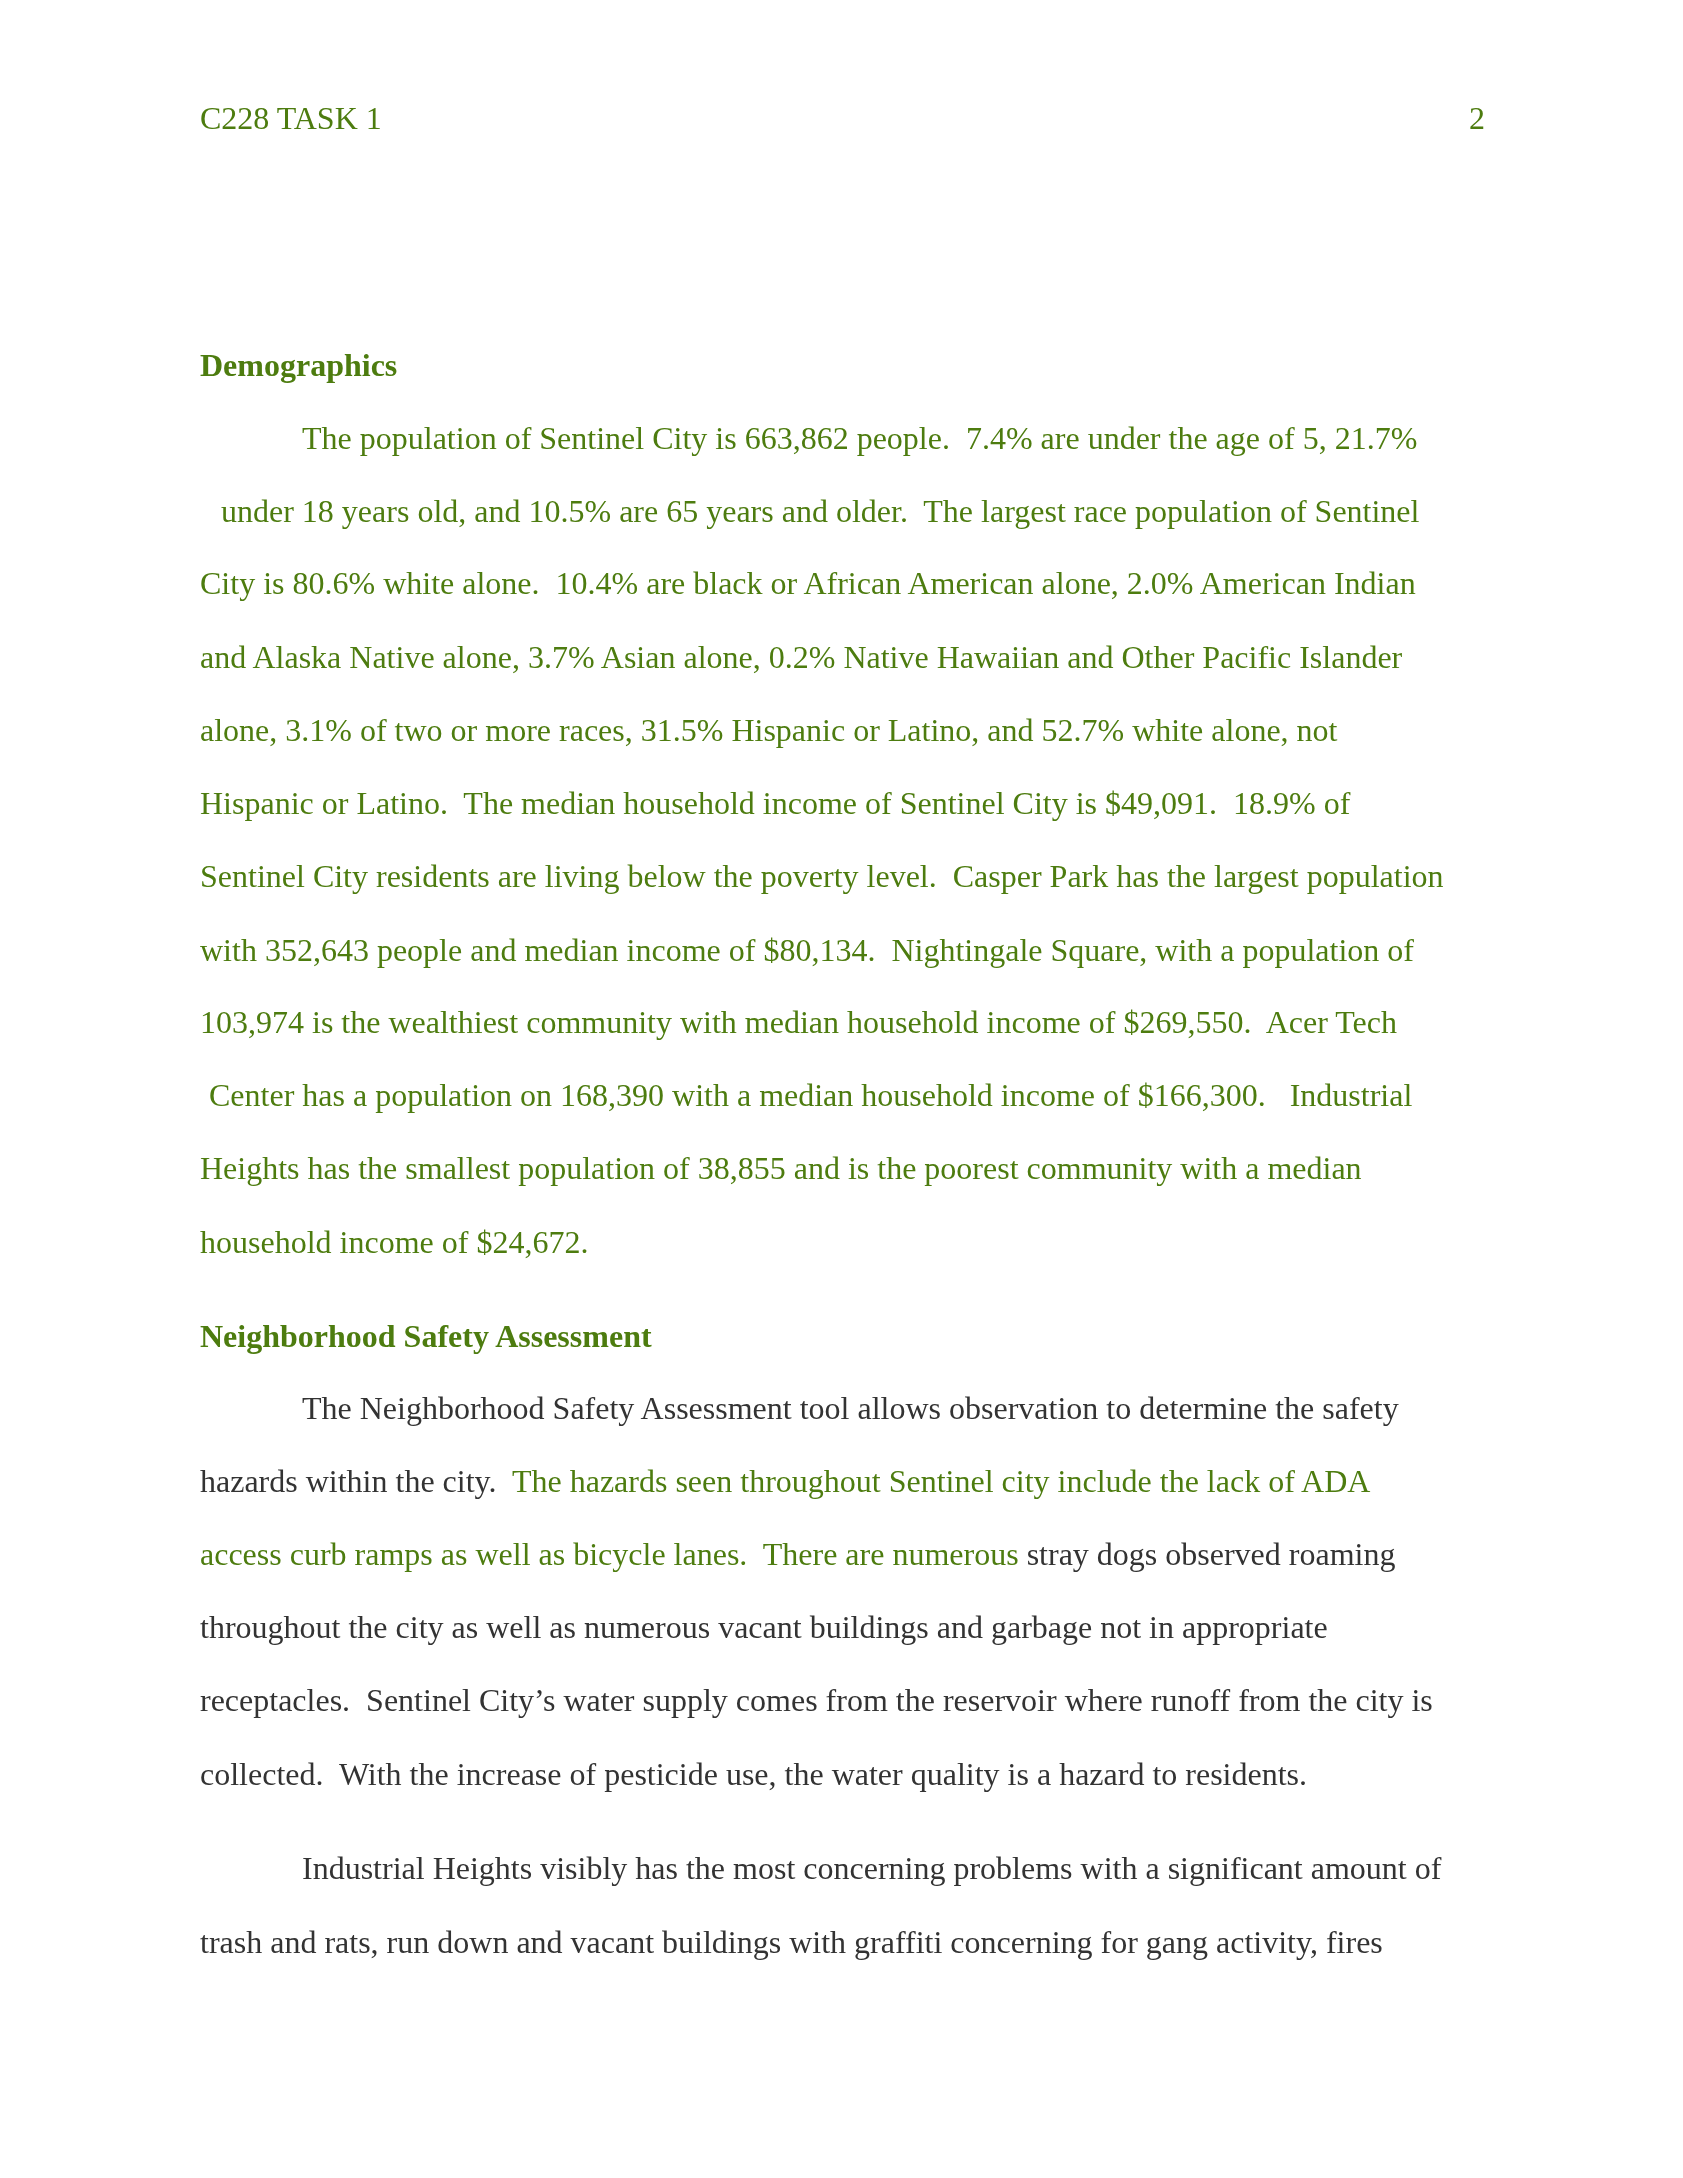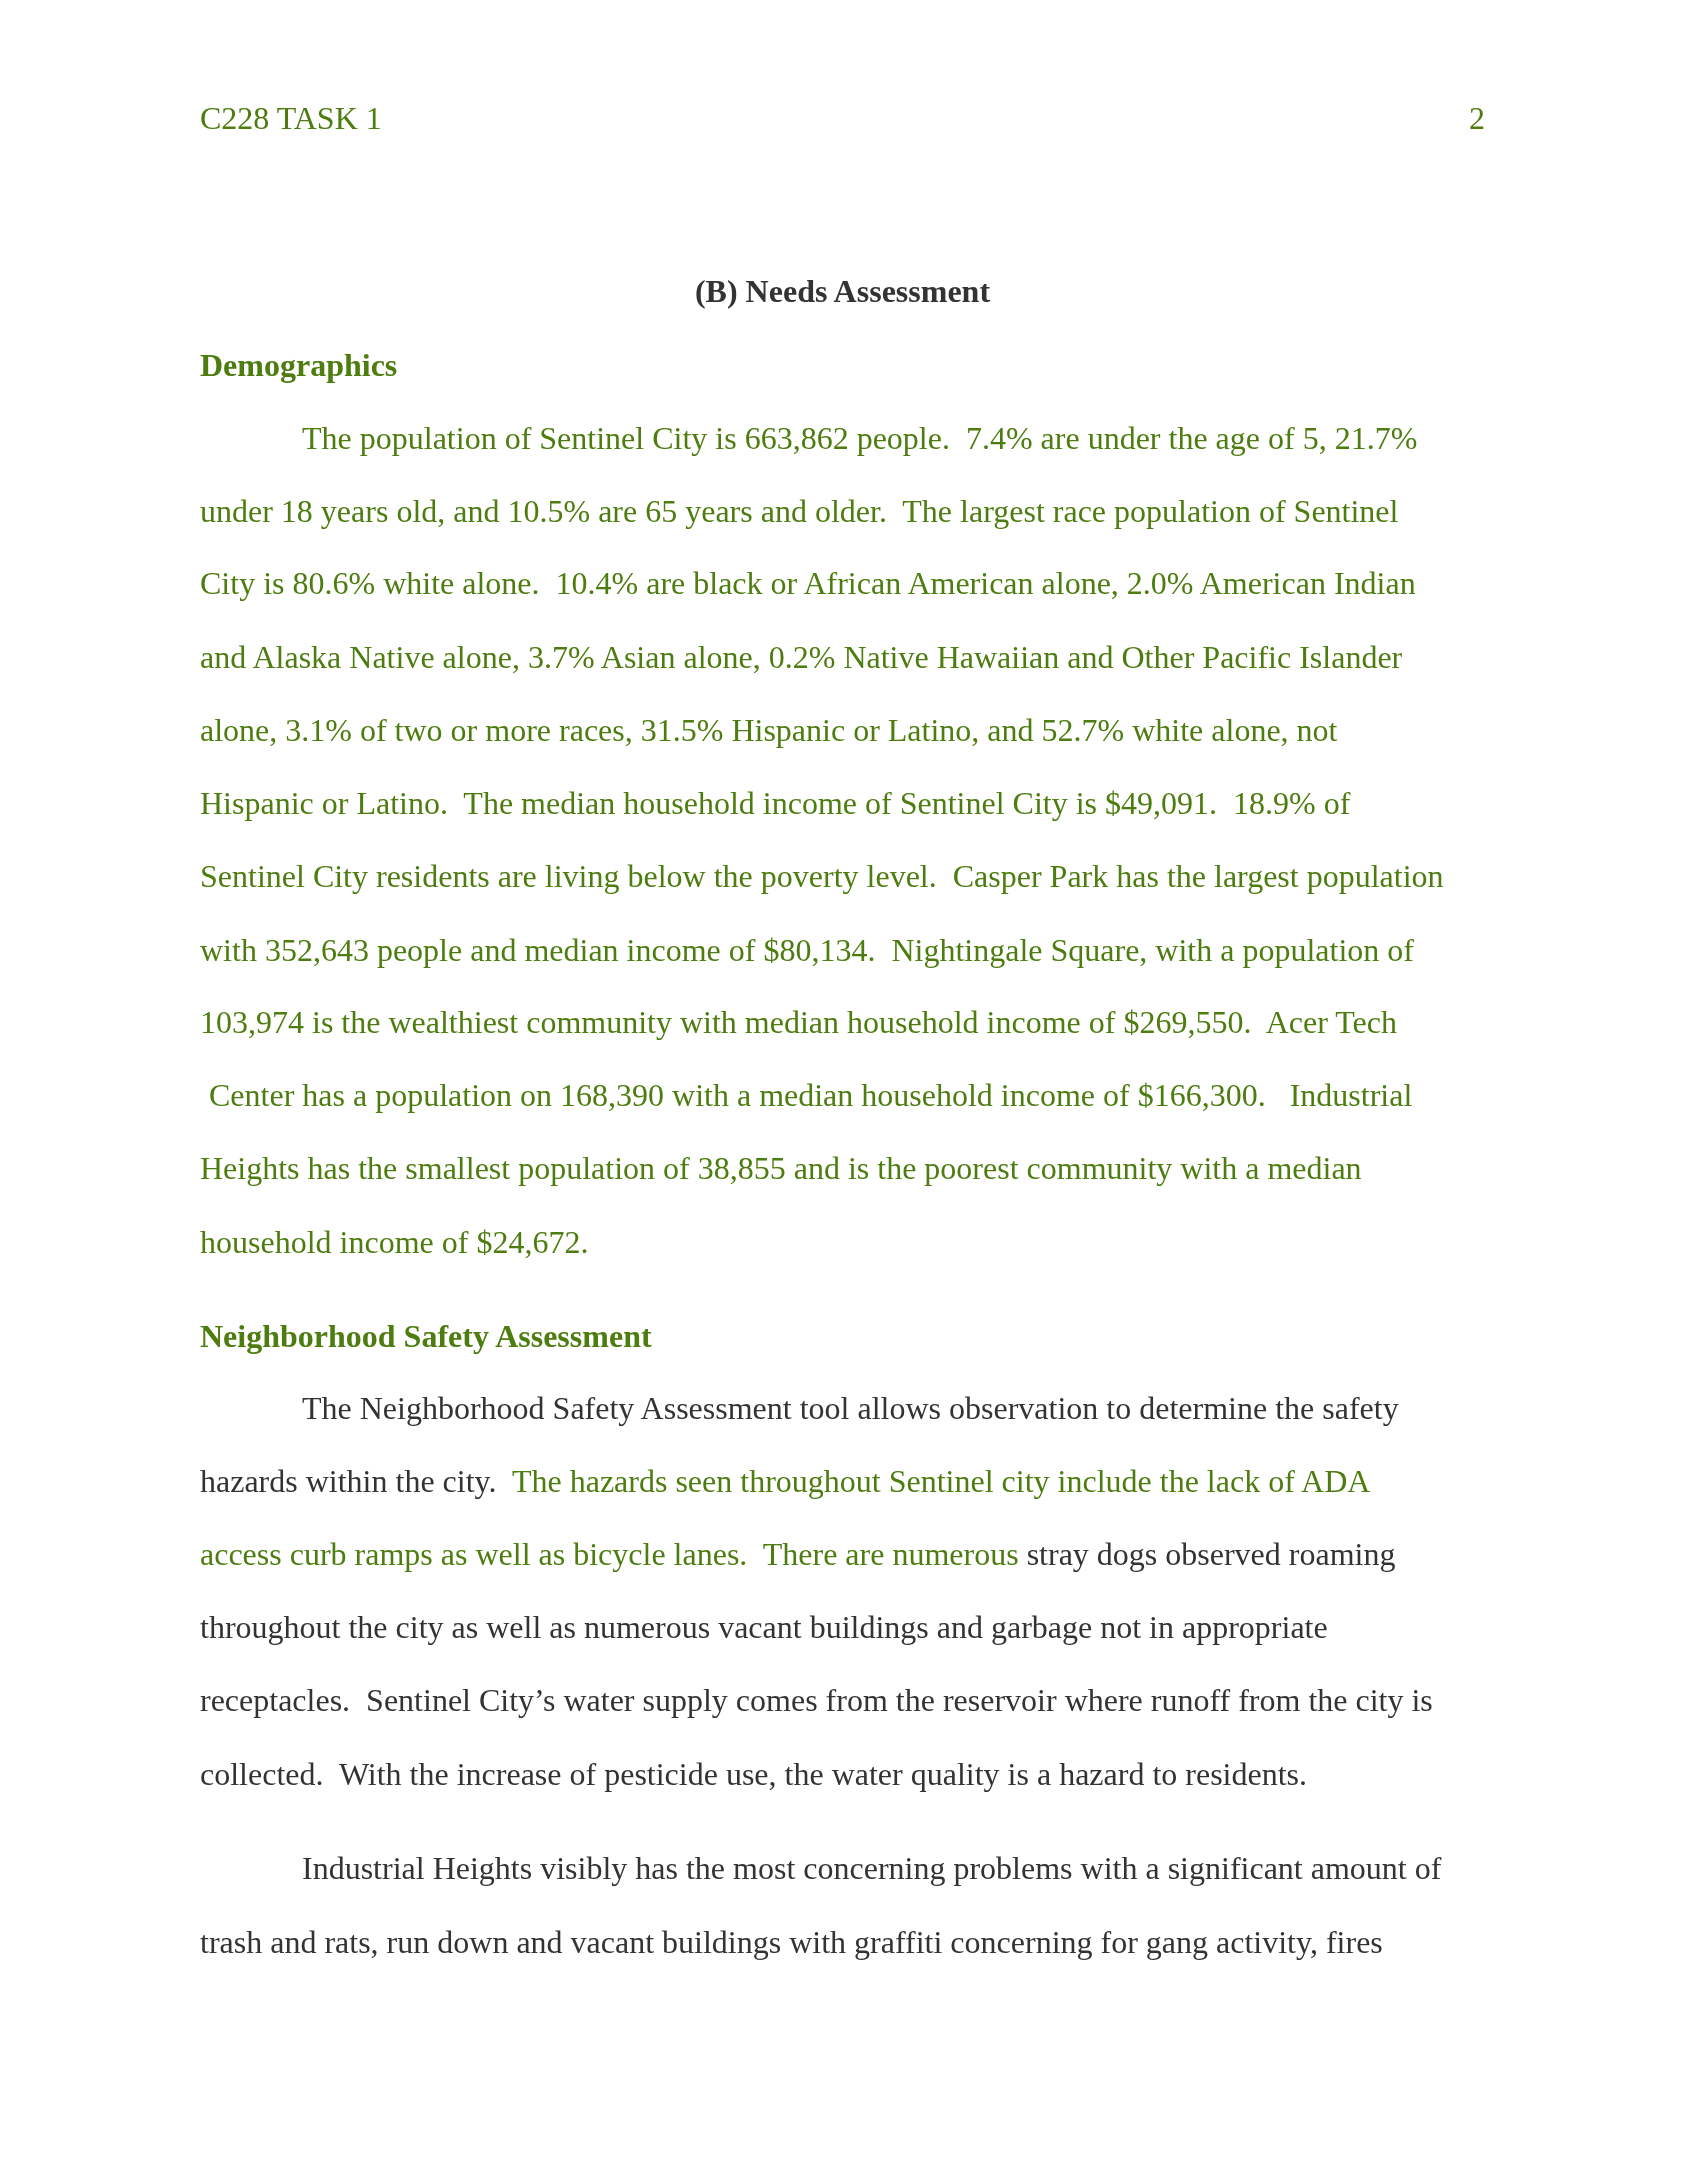--- a/index.html
+++ b/index.html
@@ -43,27 +43,26 @@
   .black { color: #4d7c0f; }
 </style>
 </head>
 <body>
 
 <div class="page">
 
   <div class="line header-left black" style="top:98px;">C228 TASK 1</div>
   <div class="line header-right black" style="top:98px;">2</div>
 
-  <div class="line center gray bold" style="top:271px;">(B) Needs Assessment</div>
 
   <div class="line bold black" style="top:345px;">Demographics</div>
 
   <div>
     <div class="line indent black" style="top:418px;">The population of Sentinel City is 663,862 people.  7.4% are under the age of 5, 21.7%</div>
-    <div class="line black" style="top:491px;">under 18 years old, and 10.5% are 65 years and older.  The largest race population of Sentinel</div>
+    <div class="line black" style="top:491px;margin-left:21px;">under 18 years old, and 10.5% are 65 years and older.  The largest race population of Sentinel</div>
     <div class="line black" style="top:563px;">City is 80.6% white alone.  10.4% are black or African American alone, 2.0% American Indian</div>
     <div class="line black" style="top:637px;">and Alaska Native alone, 3.7% Asian alone, 0.2% Native Hawaiian and Other Pacific Islander</div>
     <div class="line black" style="top:710px;">alone, 3.1% of two or more races, 31.5% Hispanic or Latino, and 52.7% white alone, not</div>
     <div class="line black" style="top:783px;">Hispanic or Latino.  The median household income of Sentinel City is $49,091.  18.9% of</div>
     <div class="line black" style="top:856px;">Sentinel City residents are living below the poverty level.  Casper Park has the largest population</div>
     <div class="line black" style="top:930px;">with 352,643 people and median income of $80,134.  Nightingale Square, with a population of</div>
     <div class="line black" style="top:1002px;">103,974 is the wealthiest community with median household income of $269,550.  Acer Tech</div>
     <div class="line black" style="top:1075px;margin-left:9px;">Center has a population on 168,390 with a median household income of $166,300.   Industrial</div>
     <div class="line black" style="top:1148px;">Heights has the smallest population of 38,855 and is the poorest community with a median</div>
     <div class="line black" style="top:1222px;">household income of $24,672.</div>

